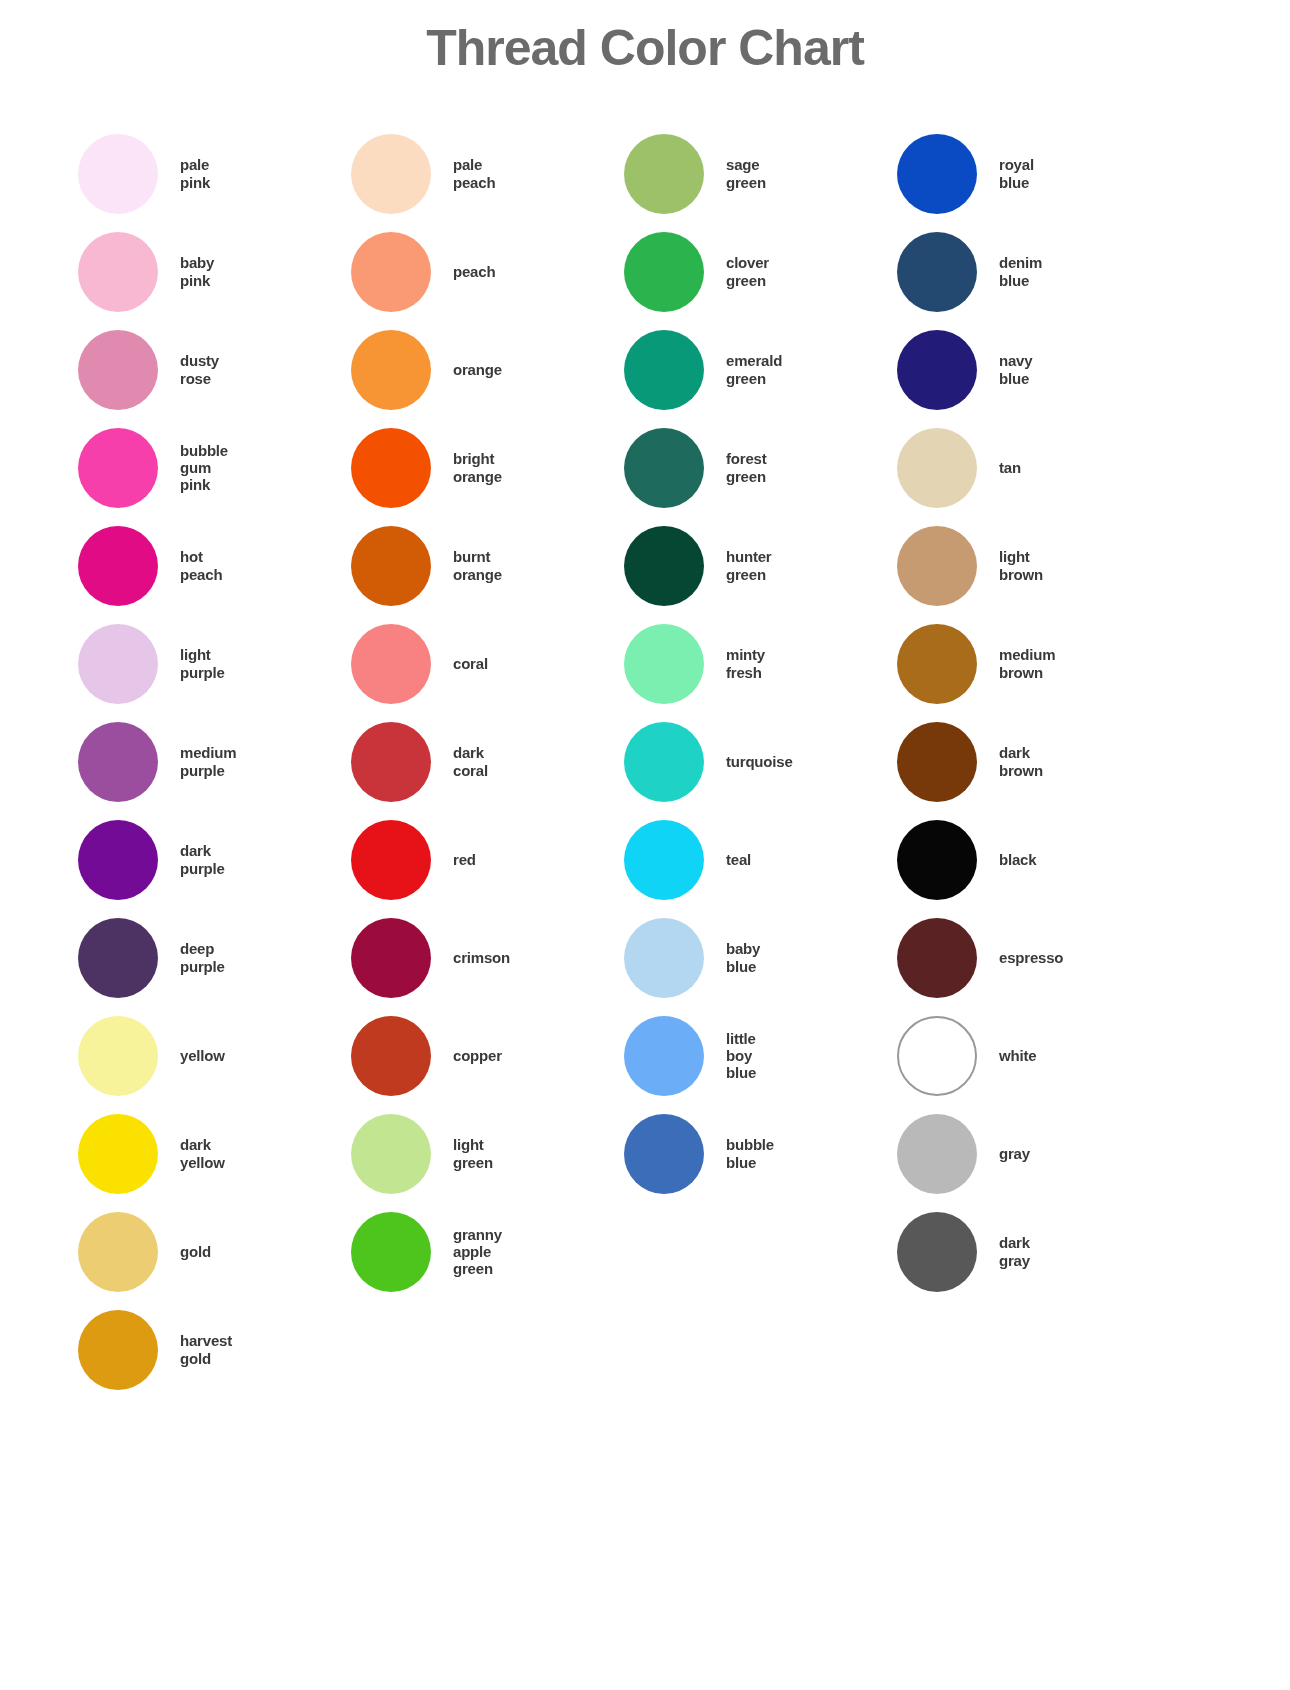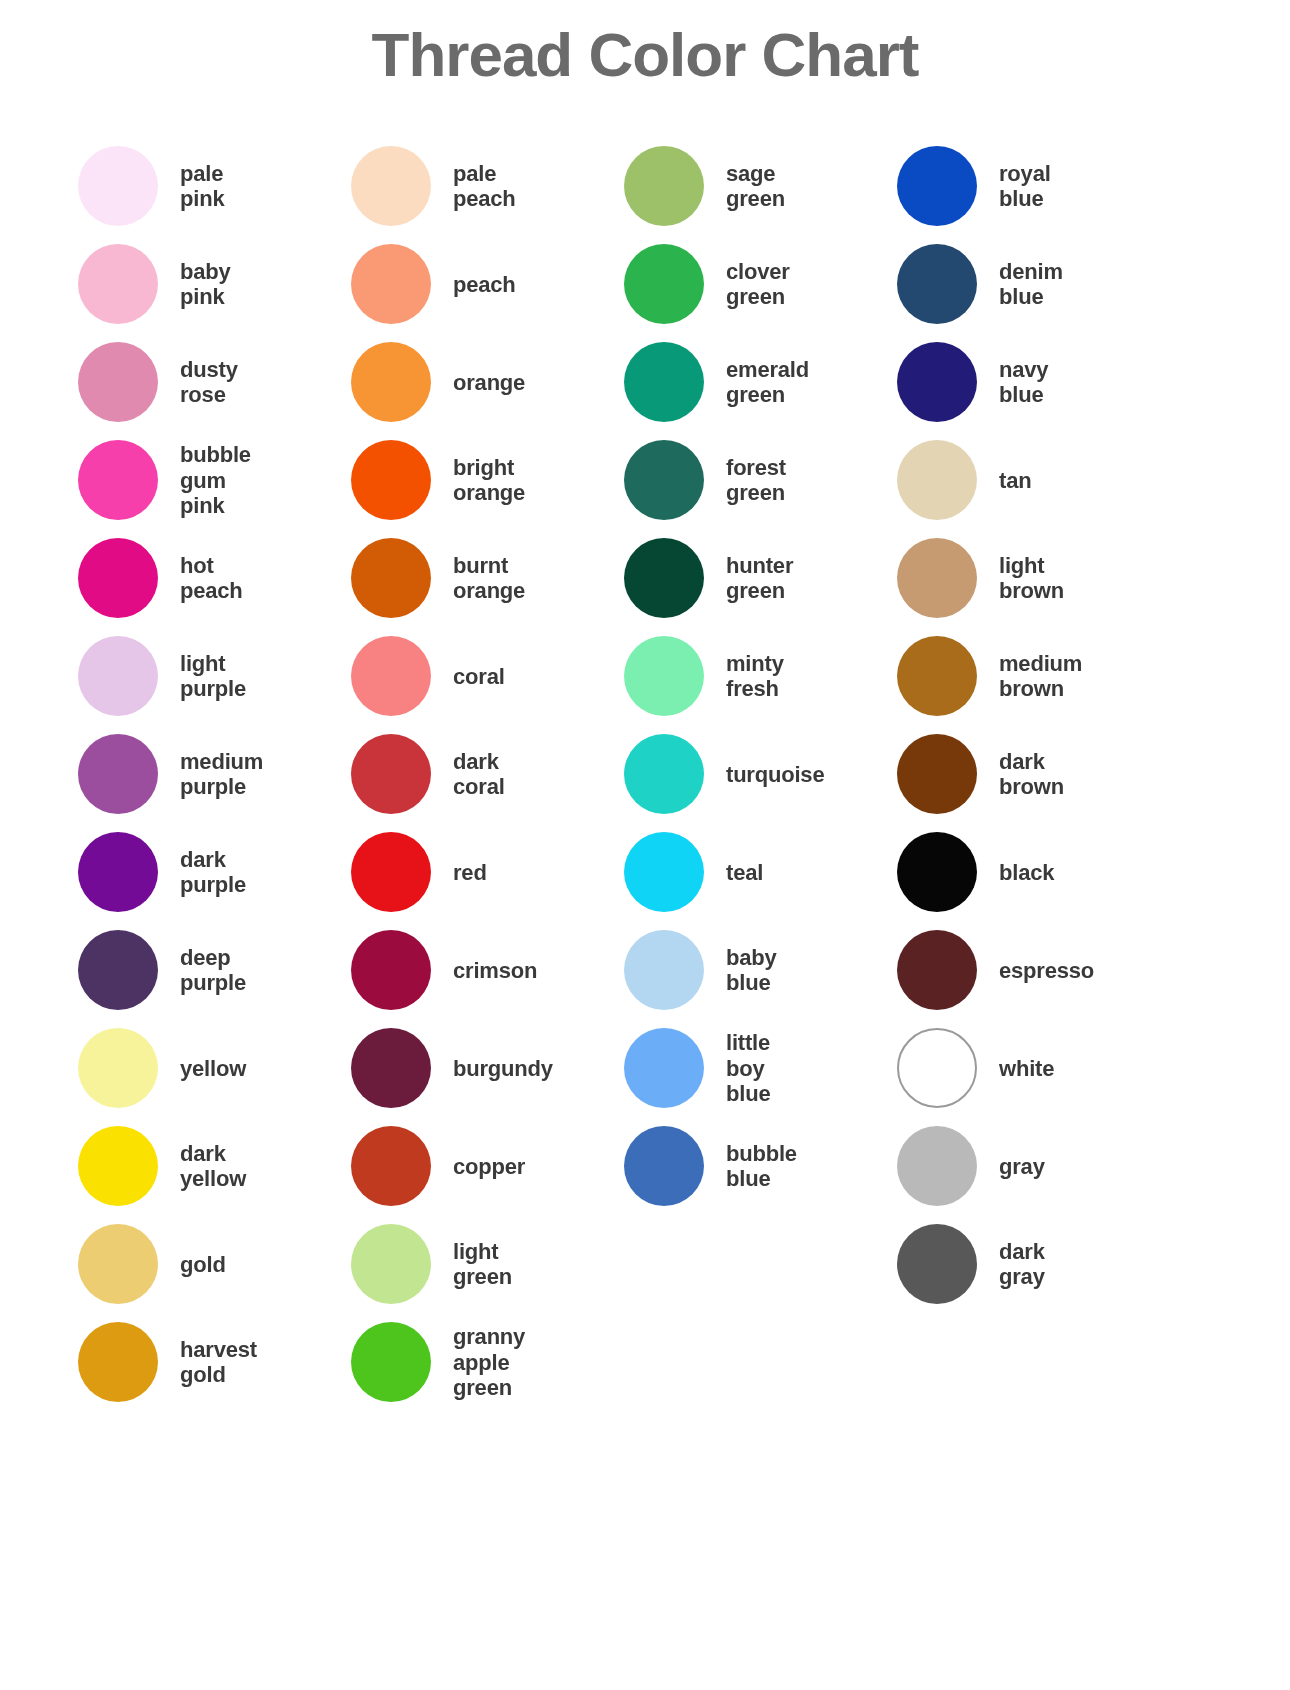--- a/index.html
+++ b/index.html
@@ -16,21 +16,21 @@
   .page {
     position: relative;
     width: 1290px;
     height: 1690px;
     background: #ffffff;
     box-sizing: border-box;
   }
   .chart-title {
     text-align: center;
     font-family: "Liberation Sans", sans-serif;
-    font-size: 62px;
+    font-size: 50px;
     font-weight: bold;
     color: #6b6b6b;
     letter-spacing: -1px;
     margin: 0;
     padding-top: 22px;
     line-height: 1.05;
   }
   .columns {
     display: flex;
     flex-direction: row;
@@ -59,21 +59,21 @@
   }
   .swatch-dot.outlined {
     border: 2px solid #999999;
     width: 76px;
     height: 76px;
     min-width: 76px;
   }
   .swatch-label {
     margin-left: 22px;
     font-family: "Liberation Sans", sans-serif;
-    font-size: 22px;
+    font-size: 15px;
     font-weight: bold;
     color: #3a3a3a;
     line-height: 1.14;
     white-space: pre-line;
     letter-spacing: -0.2px;
   }
 </style>
 </head>
 <body>
 
@@ -184,24 +184,20 @@
         </div>
         <div class="swatch-row">
           <div class="swatch-dot" style="background: rgb(231, 17, 24);"></div>
           <div class="swatch-label">red</div>
         </div>
         <div class="swatch-row">
           <div class="swatch-dot" style="background: rgb(156, 11, 61);"></div>
           <div class="swatch-label">crimson</div>
         </div>
         <div class="swatch-row">
-          <div class="swatch-dot" style="background: rgb(107, 27, 60);"></div>
-          <div class="swatch-label">burgundy</div>
-        </div>
-        <div class="swatch-row">
           <div class="swatch-dot" style="background: rgb(191, 58, 30);"></div>
           <div class="swatch-label">copper</div>
         </div>
         <div class="swatch-row">
           <div class="swatch-dot" style="background: rgb(194, 229, 146);"></div>
           <div class="swatch-label">light
 green</div>
         </div>
         <div class="swatch-row">
           <div class="swatch-dot" style="background: rgb(77, 197, 29);"></div>

